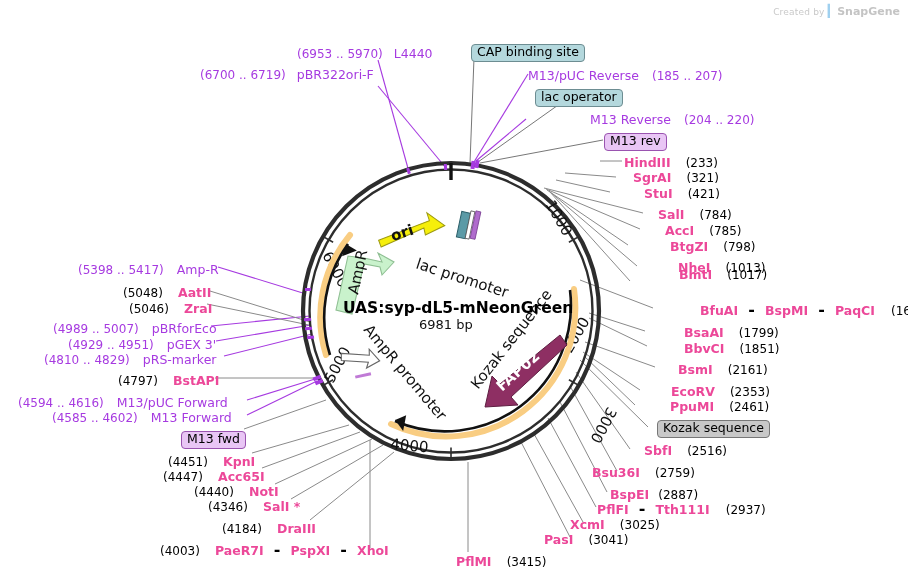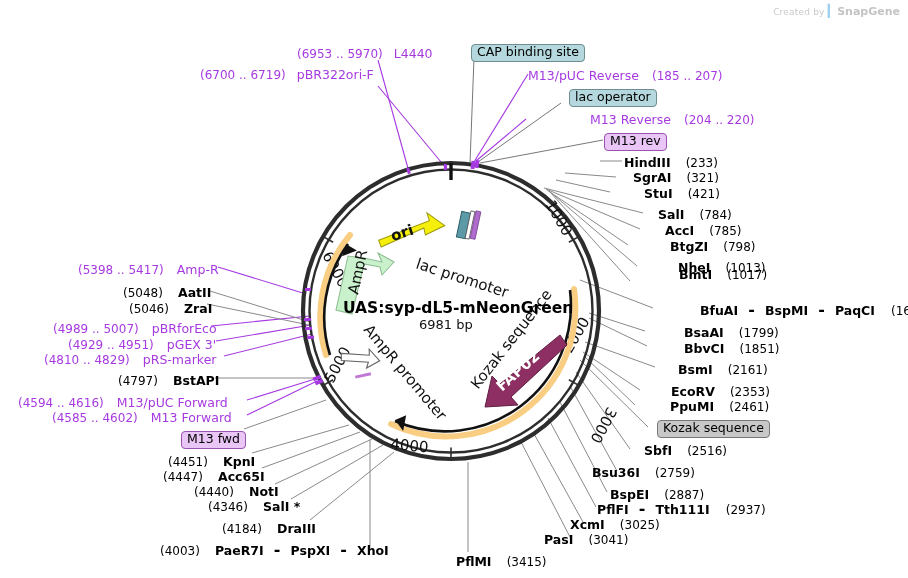--- a/index.html
+++ b/index.html
@@ -6,21 +6,21 @@
   body{
     width:908px;height:578px;background:#ffffff;
     font-family:"DejaVu Sans","Liberation Sans",sans-serif;
     overflow:hidden;position:relative;
   }
   #stage{position:absolute;left:0;top:0;width:908px;height:578px;}
   svg#map{position:absolute;left:0;top:0;width:908px;height:578px;}
 
   
   .lbl{position:absolute;white-space:nowrap;line-height:1;}
-  .enz{font-size:12.5px;font-weight:bold;color:#000000;}
+  .enz{font-size:12.5px;font-weight:bold;color:#ec4899;}
   .pos{font-size:12px;font-weight:normal;color:#000;}
   .feat{font-size:12.5px;color:#a63ae0;}
   .featpos{font-size:12px;color:#a63ae0;}
   .sep{font-weight:bold;color:#000;}
 
   .boxlbl{
     display:inline-block;padding:1px 5px 2px 5px;border-radius:4px;
     font-size:12.5px;border:1px solid #5e5e5e;color:#000;
   }
   .box-blue{background:#b4d8dd;border-color:#6d8d92;}
@@ -215,21 +215,21 @@
     <span class="feat" style="margin-left:6px">pBR322ori-F</span>
   </div>
 
   <div class="lbl" style="left:471px;top:43px;">
     <span class="boxlbl box-blue">CAP binding site</span>
   </div>
   <div class="lbl" style="left:528px;top:67px;">
     <span class="feat">M13/pUC Reverse</span>
     <span class="featpos" style="margin-left:8px">(185 .. 207)</span>
   </div>
-  <div class="lbl" style="left:569px;top:88px;">
+  <div class="lbl" style="left:535px;top:88px;">
     <span class="boxlbl box-blue">lac operator</span>
   </div>
   <div class="lbl" style="left:590px;top:111px;">
     <span class="feat">M13 Reverse</span>
     <span class="featpos" style="margin-left:8px">(204 .. 220)</span>
   </div>
   <div class="lbl" style="left:604px;top:132px;">
     <span class="boxlbl box-purple">M13 rev</span>
   </div>
 
@@ -305,21 +305,21 @@
   <div class="lbl" style="left:644px;top:442px;">
     <span class="enz">SbfI</span>
     <span class="pos" style="margin-left:10px">(2516)</span>
   </div>
   <div class="lbl" style="left:592px;top:464px;">
     <span class="enz">Bsu36I</span>
     <span class="pos" style="margin-left:10px">(2759)</span>
   </div>
   <div class="lbl" style="left:610px;top:486px;">
     <span class="enz">BspEI</span>
-    <span class="pos" style="margin-left:10px">(2887)</span>
+    <span class="pos" style="margin-left:4px">(2887)</span>
   </div>
   <div class="lbl" style="left:597px;top:501px;">
     <span class="enz">PflFI</span>
     <span class="sep" style="margin:0 5px">-</span>
     <span class="enz">Tth111I</span>
     <span class="pos" style="margin-left:11px">(2937)</span>
   </div>
   <div class="lbl" style="left:570px;top:516px;">
     <span class="enz">XcmI</span>
     <span class="pos" style="margin-left:10px">(3025)</span>

